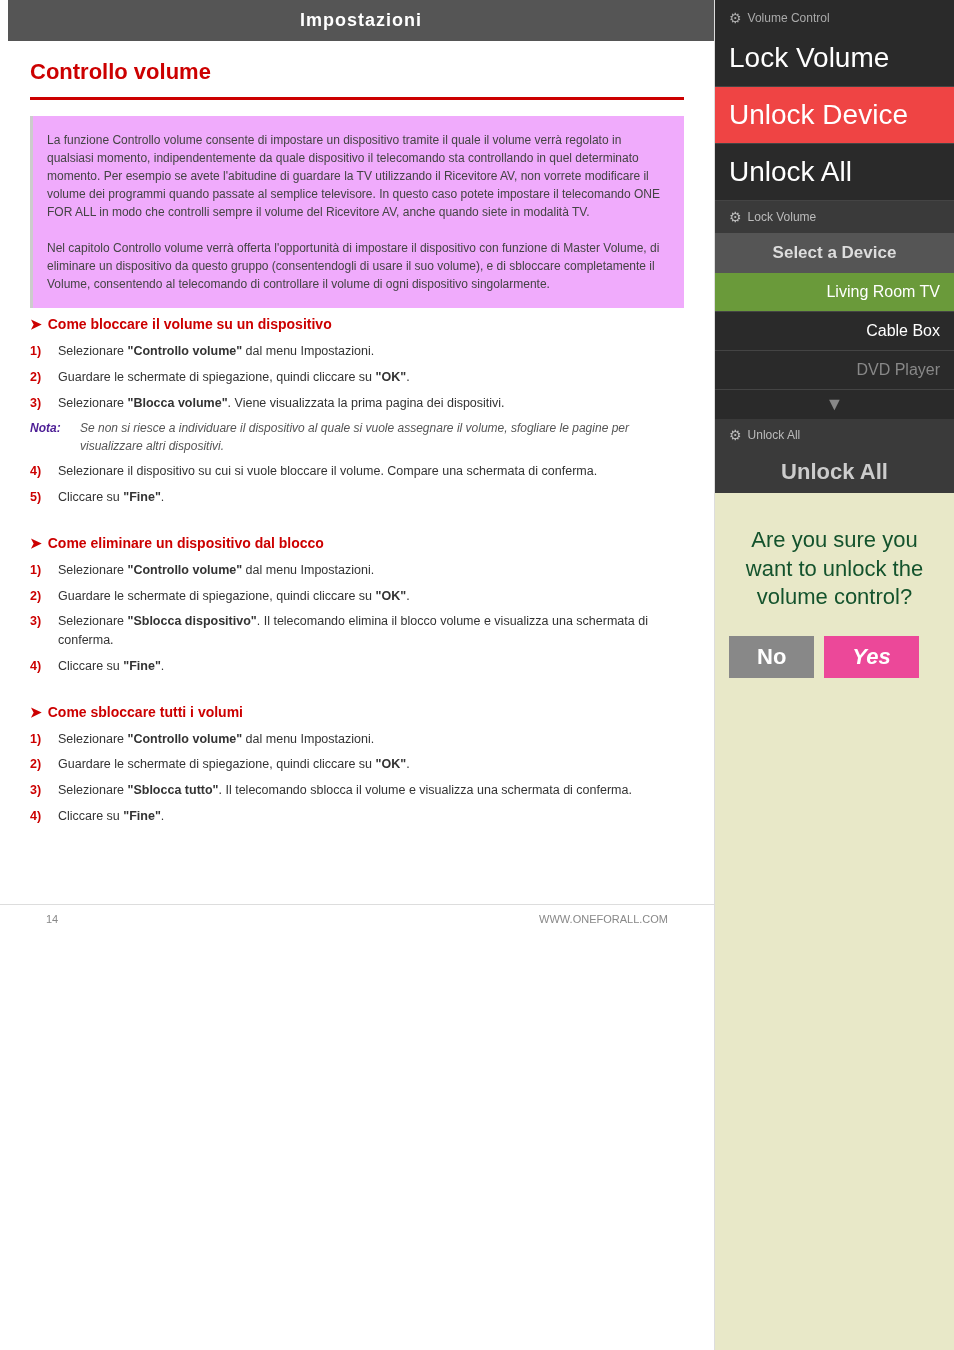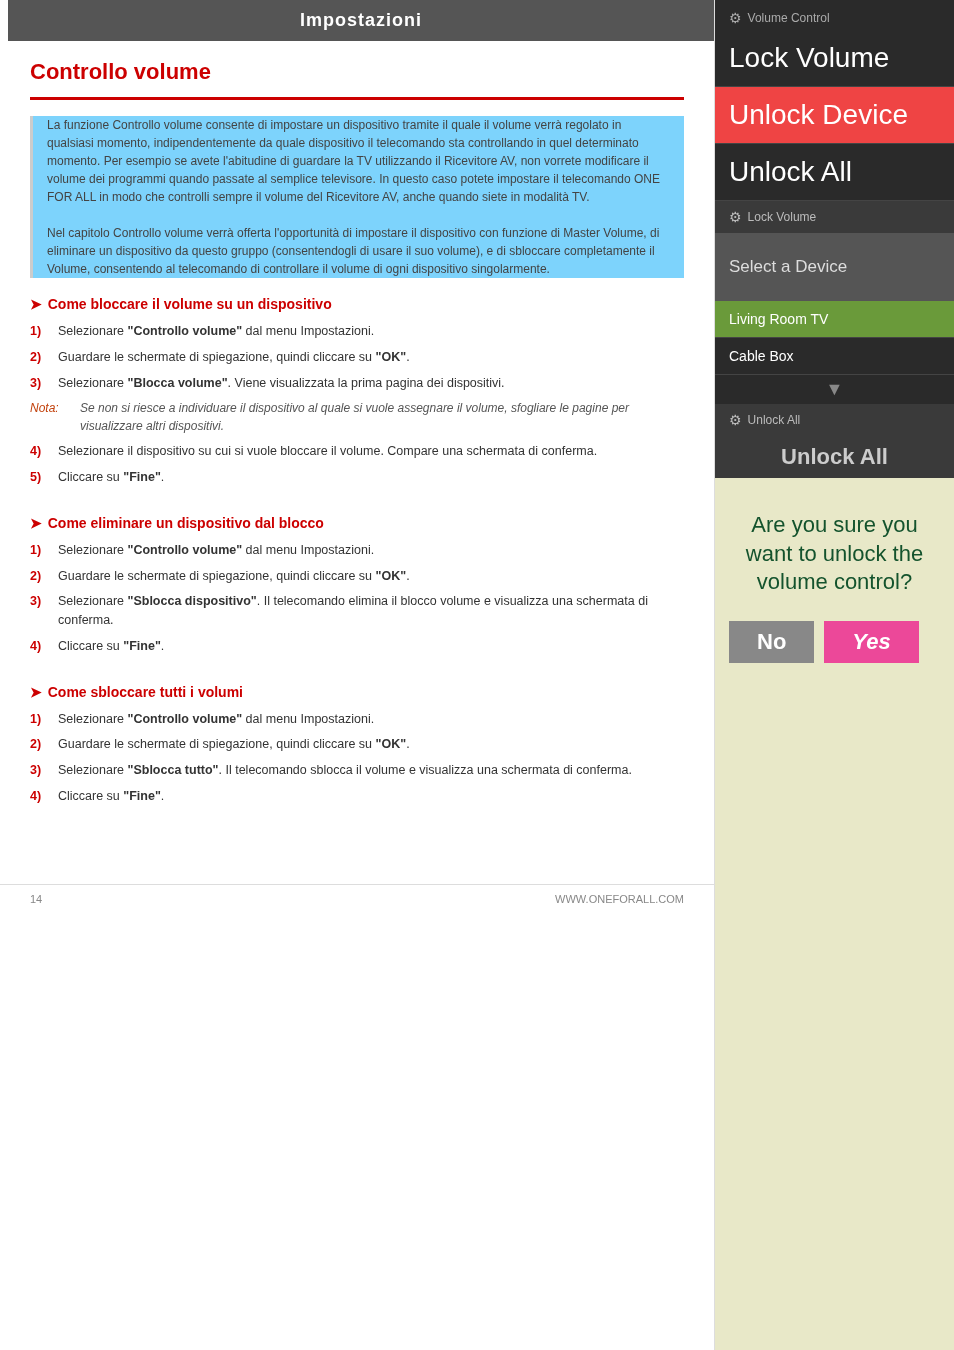--- a/index.html
+++ b/index.html
@@ -36,27 +36,27 @@
     }
 
     .section-title {
       font-size: 22px;
       font-weight: bold;
       color: #c00;
       margin-bottom: 12px;
     }
 
     .intro-box {
-      background: #7dd3fc;
+      background: #f0abfc;
       border-left: 3px solid #ccc;
-      padding: 0 14px;
+      padding: 15px 14px;
       font-size: 12px;
       line-height: 1.5;
       color: #444;
-      margin-bottom: 18px;
+      margin-bottom: 8px;
     }
 
     .subsection {
       margin-bottom: 28px;
     }
 
     .subsection-title {
       font-size: 14px;
       font-weight: bold;
       color: #c00;
@@ -98,35 +98,35 @@
       display: flex;
       align-items: flex-start;
       margin-bottom: 7px;
       font-size: 12px;
       line-height: 1.5;
       font-style: italic;
       color: #555;
     }
 
     .step-note .note-label {
-      font-weight: normal;
+      font-weight: bold;
       font-style: italic;
-      color: #c2410c;
+      color: #4c1d95;
       min-width: 50px;
     }
 
     strong {
       font-weight: bold;
     }
 
     .page-footer {
       display: flex;
       justify-content: space-between;
       align-items: center;
-      padding: 8px 30px;
+      padding: 8px 46px;
       font-size: 11px;
       color: #888;
       border-top: 1px solid #ddd;
       margin-top: 30px;
     }
 
     
     .sidebar {
       width: 240px;
       background: #f5f5f5;
@@ -187,30 +187,30 @@
       padding: 8px 14px;
       display: flex;
       align-items: center;
       gap: 6px;
     }
 
     .sidebar-device-list-title {
       background: #555;
       color: #ddd;
       font-size: 17px;
-      padding: 24px 14px;
-      font-weight: normal;
-      text-align: left;
+      padding: 10px 14px;
+      font-weight: bold;
+      text-align: center;
     }
 
     .sidebar-device-item {
       padding: 10px 14px;
-      font-size: 14px;
-      color: #fff;
-      text-align: left;
+      font-size: 16px;
+      color: #fff;
+      text-align: right;
       border-bottom: 1px solid #444;
       cursor: pointer;
     }
 
     .sidebar-device-item.living-room {
       background: #6a9a3a;
       color: #fff;
     }
 
     .sidebar-device-item.cable-box {
@@ -432,20 +432,23 @@
     </div>
     <div class="sidebar-device-list-title">
       <span>Select a Device</span>
     </div>
     <div class="sidebar-device-item living-room">
       <span>Living Room TV</span>
     </div>
     <div class="sidebar-device-item cable-box">
       <span>Cable Box</span>
     </div>
+    <div class="sidebar-device-item dvd-player">
+      <span>DVD Player</span>
+    </div>
     <div class="sidebar-scroll-arrow">▼</div>
   </div>
 
   <div class="sidebar-section-3">
     <div class="unlock-all-header">
       <span class="gear-icon">⚙</span>
       <span>Unlock All</span>
     </div>
     <div class="unlock-all-title">
       <span>Unlock All</span>

